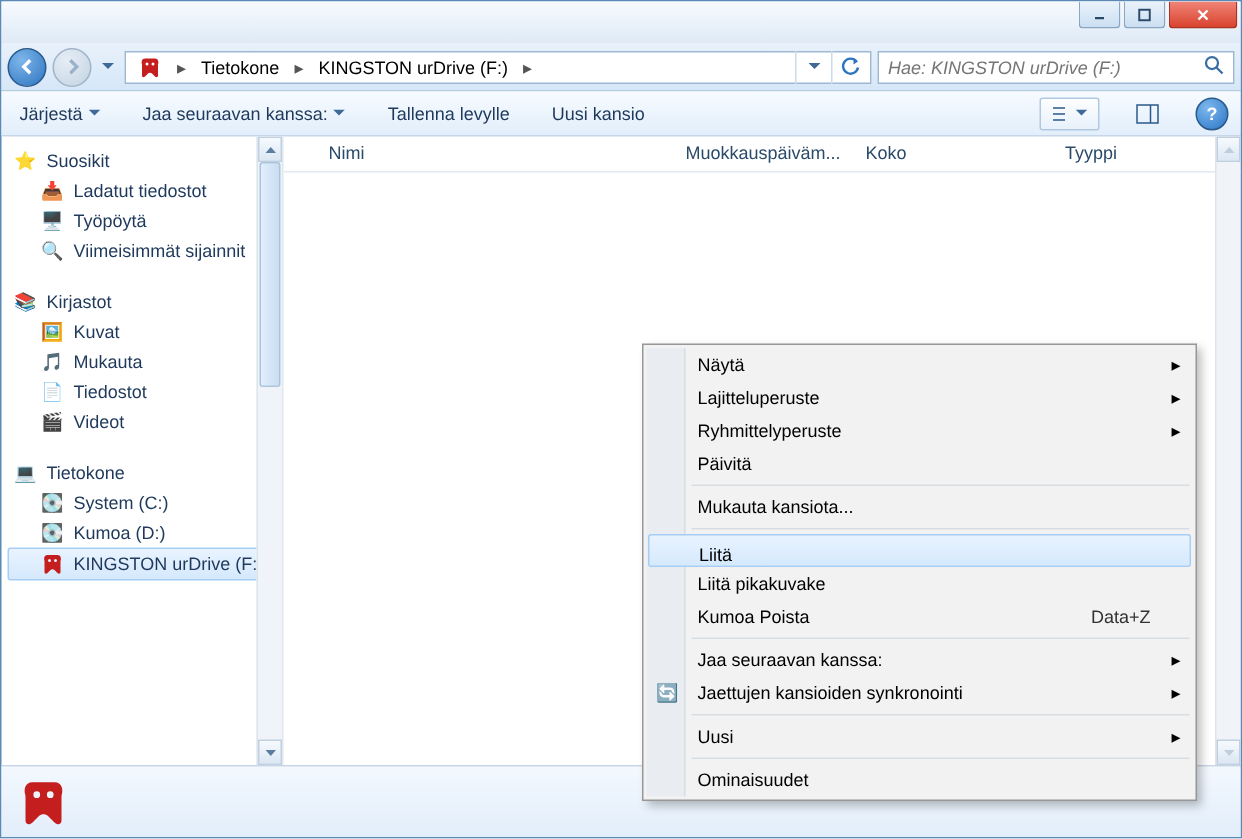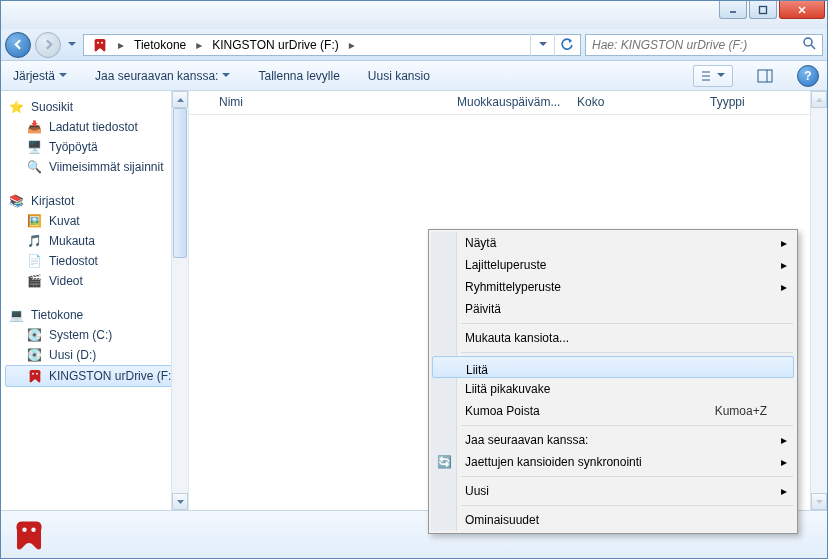--- a/index.html
+++ b/index.html
@@ -240,21 +240,21 @@
         <div class="tree-header">
             <span class="icon">💻</span>
             <span>Tietokone</span>
           </div>
         <div class="tree-item">
             <span class="icon">💽</span>
             <span>System (C:)</span>
           </div>
         <div class="tree-item">
             <span class="icon">💽</span>
-            <span>Uusi (D:)</span>
+            <span>Kumoa (D:)</span>
           </div>
         <div class="tree-item selected">
             <span class="icon">
               <svg class="kingston-icon" viewBox="0 0 24 24">
                 <path d="M7 3 C4 3 3 6 4 9 L4 20 C4 22 6 22 7 21 L10 18 C11 17 13 17 14 18 L17 21 C18 22 20 22 20 20 L20 9 C21 6 20 3 17 3 Z M9 7 A1.4 1.4 0 1 1 9 10 A1.4 1.4 0 1 1 9 7 M15 7 A1.4 1.4 0 1 1 15 10 A1.4 1.4 0 1 1 15 7"></path>
               </svg>
             </span>
             <span>KINGSTON urDrive (F:)</span>
           </div>
       </div>
@@ -327,21 +327,21 @@
       </div>
     <div class="cm-sep"></div>
     <div class="cm-item highlight">
         <span>Liitä</span>
       </div>
     <div class="cm-item">
         <span>Liitä pikakuvake</span>
       </div>
     <div class="cm-item">
         <span>Kumoa Poista</span>
-        <span class="cm-short">Kumoa+Z</span>
+        <span class="cm-short">Data+Z</span>
       </div>
     <div class="cm-sep"></div>
     <div class="cm-item">
         <span>Jaa seuraavan kanssa:</span>
         <span class="cm-arrow">▸</span>
       </div>
     <div class="cm-item">
         <span class="cm-icon">🔄</span>
         <span>Jaettujen kansioiden synkronointi</span>
         <span class="cm-arrow">▸</span>

